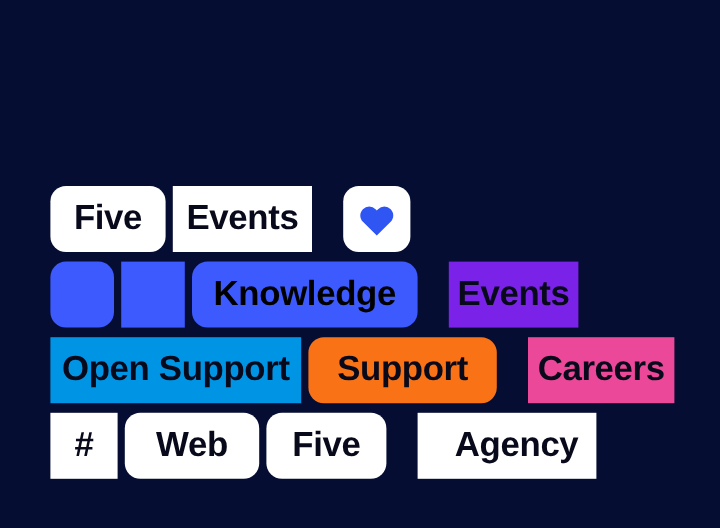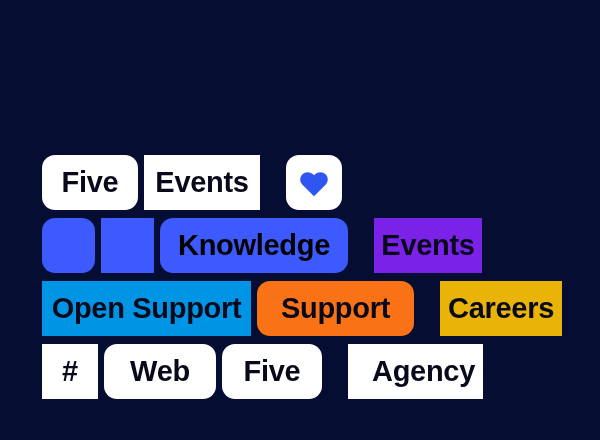--- a/index.html
+++ b/index.html
@@ -90,22 +90,22 @@
       </div>
       <div class="tag-row">
         <div class="chip round empty" style="background: rgb(61, 90, 254); color: rgb(8, 9, 26); width: 53px;"></div>
         <div class="chip empty" style="background: rgb(61, 90, 254); color: rgb(8, 9, 26); width: 53px;"></div>
         <div class="chip round" style="background: rgb(61, 90, 254); color: #000000; width: 188px;">Knowledge</div>
         <div class="chip" style="background: rgb(123, 34, 232); color: rgb(8, 9, 26); width: 108px;">Events</div>
       </div>
       <div class="tag-row">
         <div class="chip" style="background: rgb(0, 149, 228); color: rgb(8, 9, 26); width: 209px;">Open Support</div>
         <div class="chip round" style="background: #f97316; color: rgb(8, 9, 26); width: 165px;">Support</div>
-        <div class="chip" style="background: #eab308; color: rgb(8, 9, 26); width: 122px;">Careers</div>
+        <div class="chip" style="background: #ec4899; color: rgb(8, 9, 26); width: 122px;">Careers</div>
       </div>
       <div class="tag-row">
         <div class="chip" style="background: rgb(255, 255, 255); color: rgb(8, 9, 26); width: 56px;">#</div>
         <div class="chip round" style="background: rgb(255, 255, 255); color: rgb(8, 9, 26); width: 112px;">Web</div>
         <div class="chip round" style="background: rgb(255, 255, 255); color: rgb(8, 9, 26); width: 100px;">Five</div>
-        <div class="chip" style="background: rgb(255, 255, 255); color: rgb(8, 9, 26); width: 135px; padding-left: 32px;">Agency</div>
+        <div class="chip" style="background: rgb(255, 255, 255); color: rgb(8, 9, 26); width: 149px; padding-left: 32px;">Agency</div>
       </div>
     </div>
 </div>
 
 </body></html>

